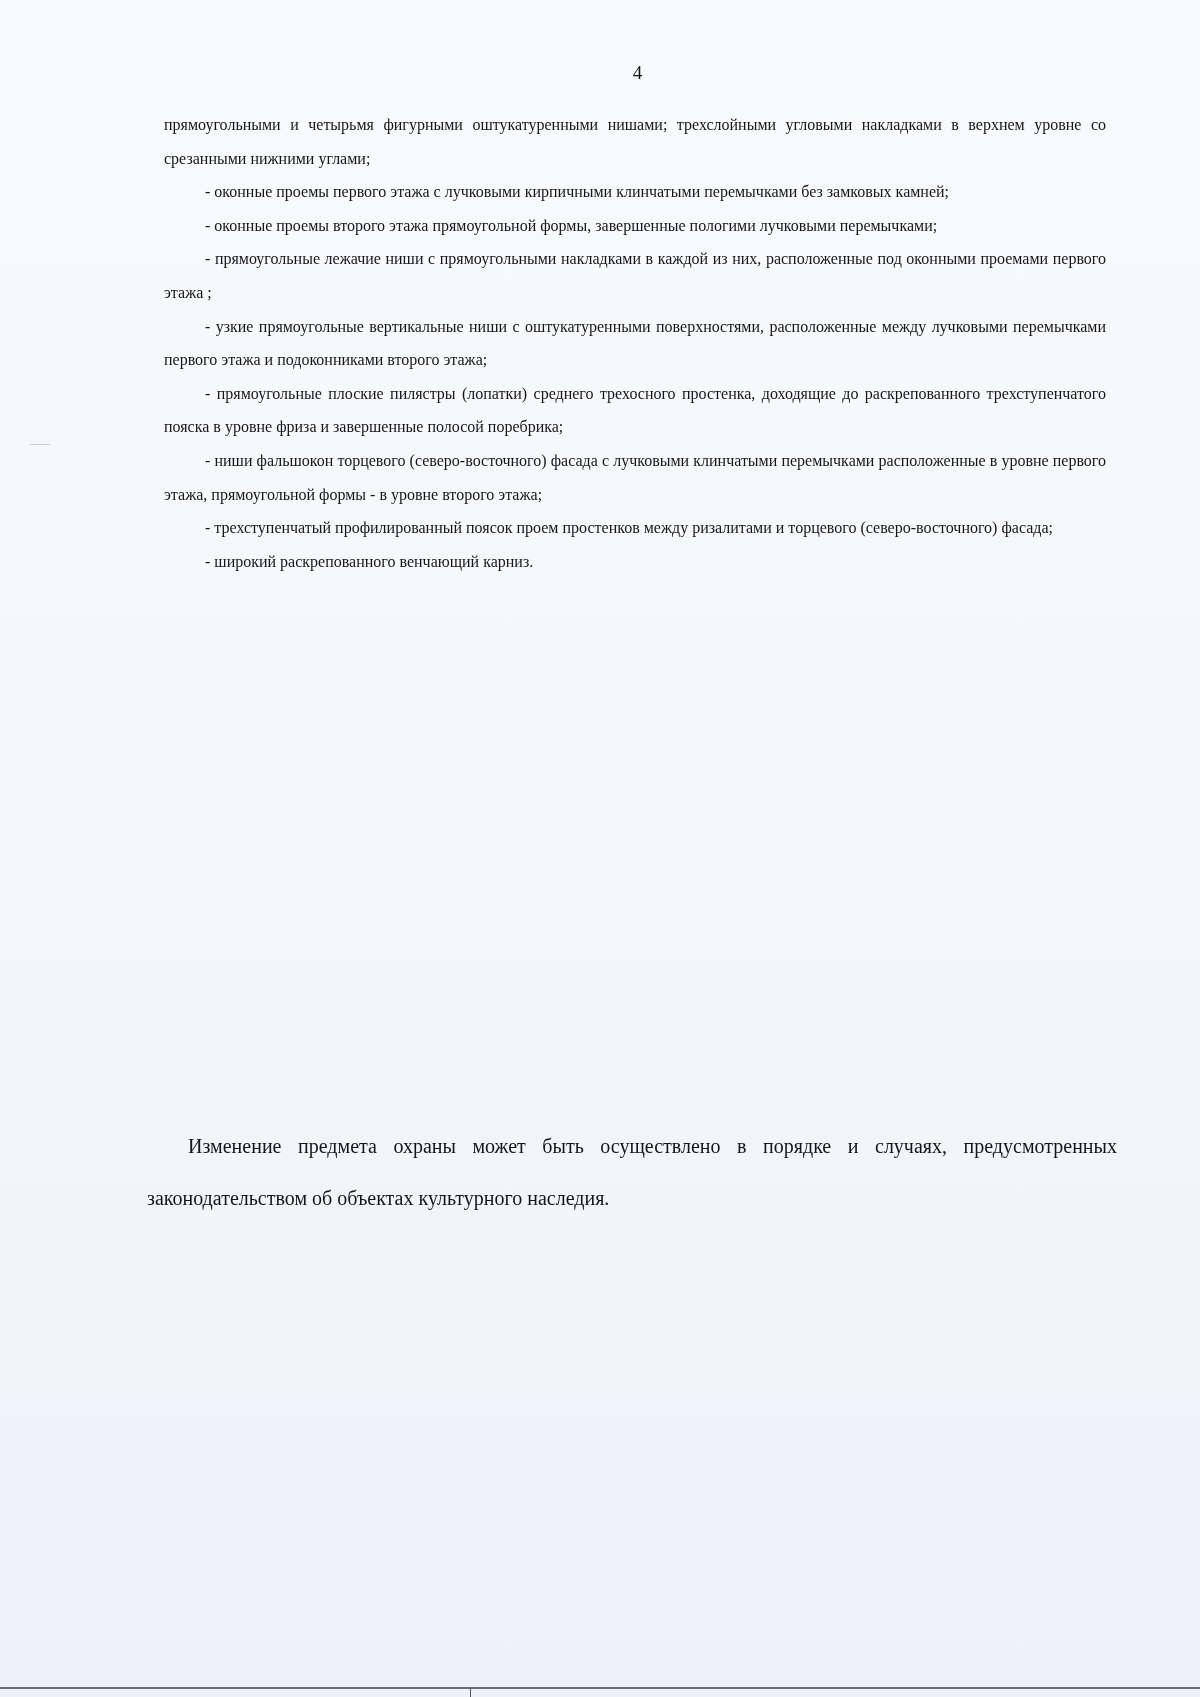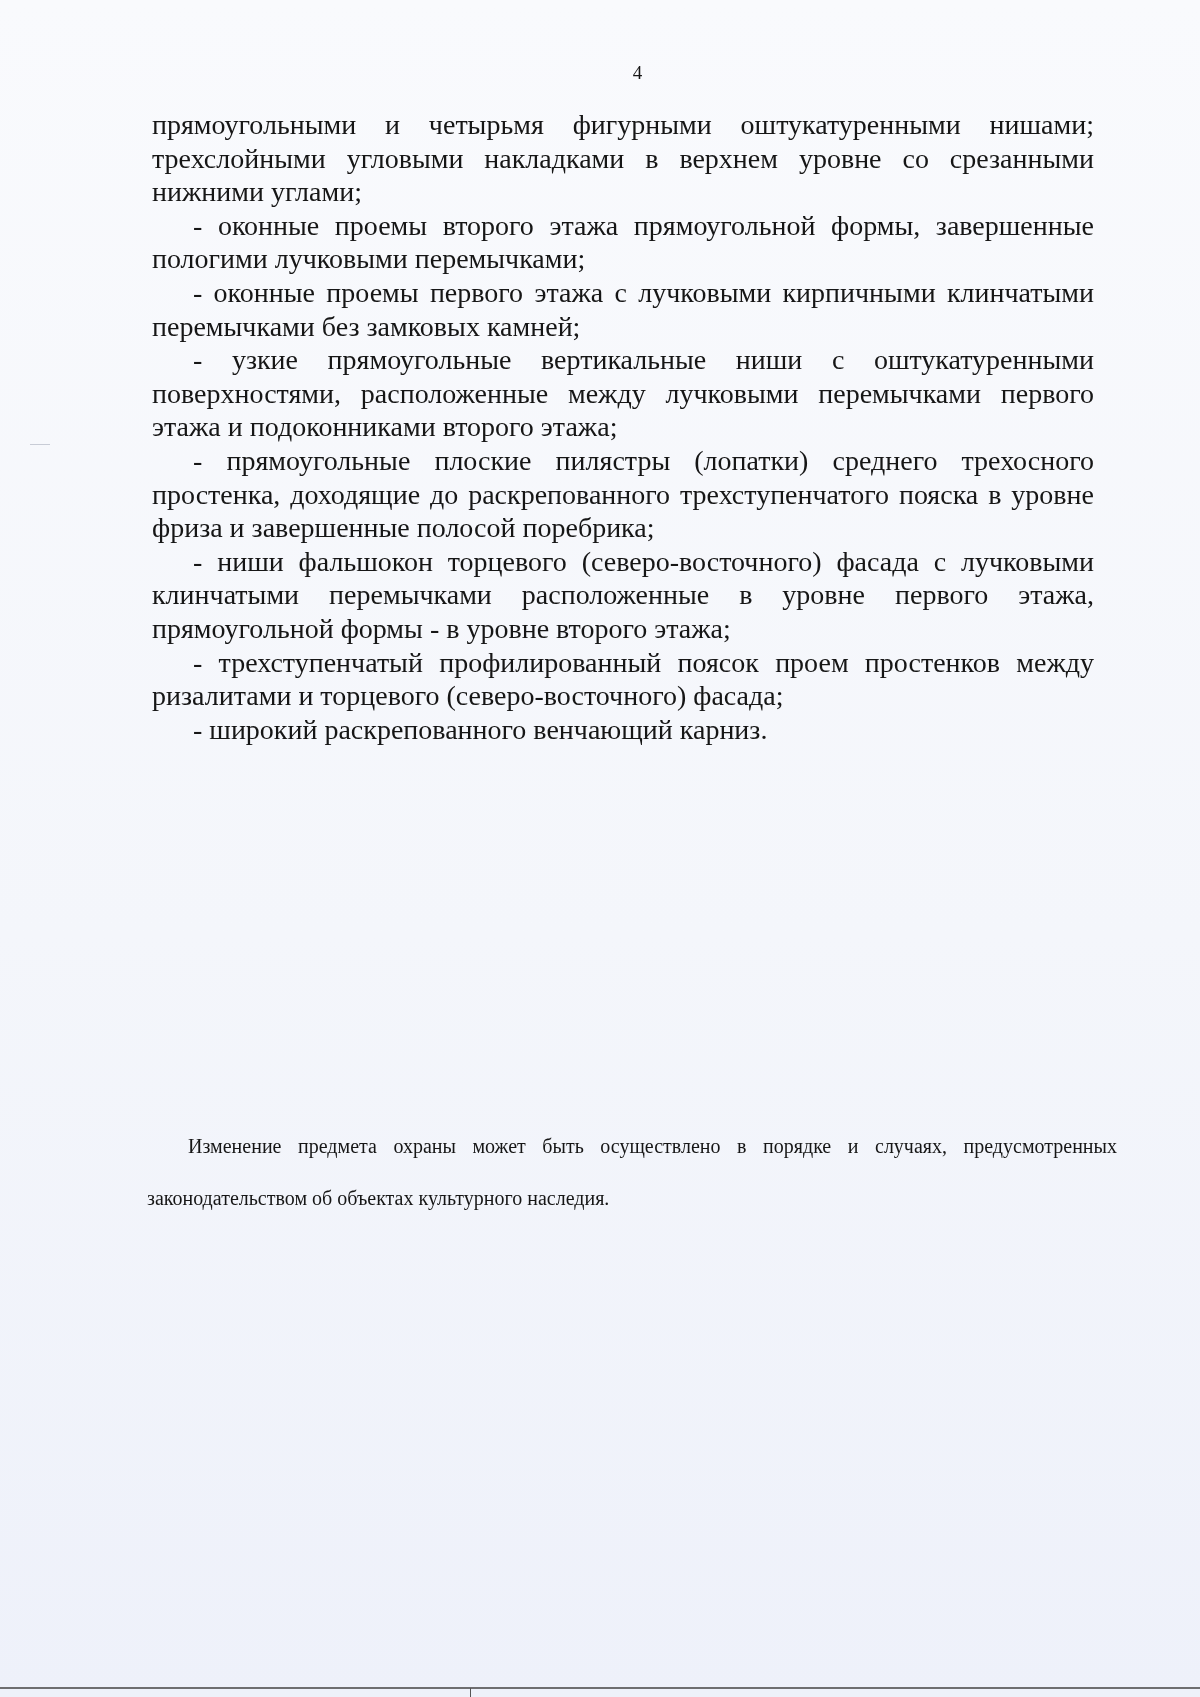--- a/index.html
+++ b/index.html
@@ -25,23 +25,23 @@
       position: absolute;
       top: 62px;
       left: 0;
       width: 1275px;
       text-align: center;
       font-size: 19px;
       letter-spacing: 0;
     }
     .text-block {
       position: absolute;
-      left: 152px;
+      left: 164px;
       width: 942px;
-      font-size: 28px;
+      font-size: 16px;
       line-height: 33.6px;
       text-align: justify;
     }
     .text-block p {
       margin: 0;
       text-indent: 41px;
       text-align: justify;
       text-align-last: left;
     }
     .text-block p.cont {
@@ -84,22 +84,23 @@
 <body>
 
 <div class="page">
 
   <div class="left-mark"></div>
 
   <div class="page-number">4</div>
 
   <div class="text-block" id="block-list">
     <p class="cont">прямоугольными и четырьмя фигурными оштукатуренными нишами; трехслойными угловыми накладками в верхнем уровне со срезанными нижними углами;</p>
+    <p>- оконные проемы первого этажа с лучковыми кирпичными клинчатыми перемычками без замковых камней;</p>
     <p>- оконные проемы второго этажа прямоугольной формы, завершенные пологими лучковыми перемычками;</p>
-    <p>- оконные проемы первого этажа с лучковыми кирпичными клинчатыми перемычками без замковых камней;</p>
+    <p>- прямоугольные лежачие ниши с прямоугольными накладками в каждой из них, расположенные под оконными проемами первого этажа ;</p>
     <p>- узкие прямоугольные вертикальные ниши с оштукатуренными поверхностями, расположенные между лучковыми перемычками первого этажа и подоконниками второго этажа;</p>
     <p>- прямоугольные плоские пилястры (лопатки) среднего трехосного простенка, доходящие до раскрепованного трехступенчатого пояска в уровне фриза и завершенные полосой поребрика;</p>
     <p>- ниши фальшокон торцевого (северо-восточного) фасада с лучковыми клинчатыми перемычками расположенные в уровне первого этажа, прямоугольной формы - в уровне второго этажа;</p>
     <p>- трехступенчатый профилированный поясок проем простенков между ризалитами и торцевого (северо-восточного) фасада;</p>
     <p>- широкий раскрепованного венчающий карниз.</p>
   </div>
 
   <div class="text-block" id="block-footer">
     <p>Изменение предмета охраны может быть осуществлено в порядке и случаях, предусмотренных законодательством об объектах культурного наследия.</p>
   </div>

